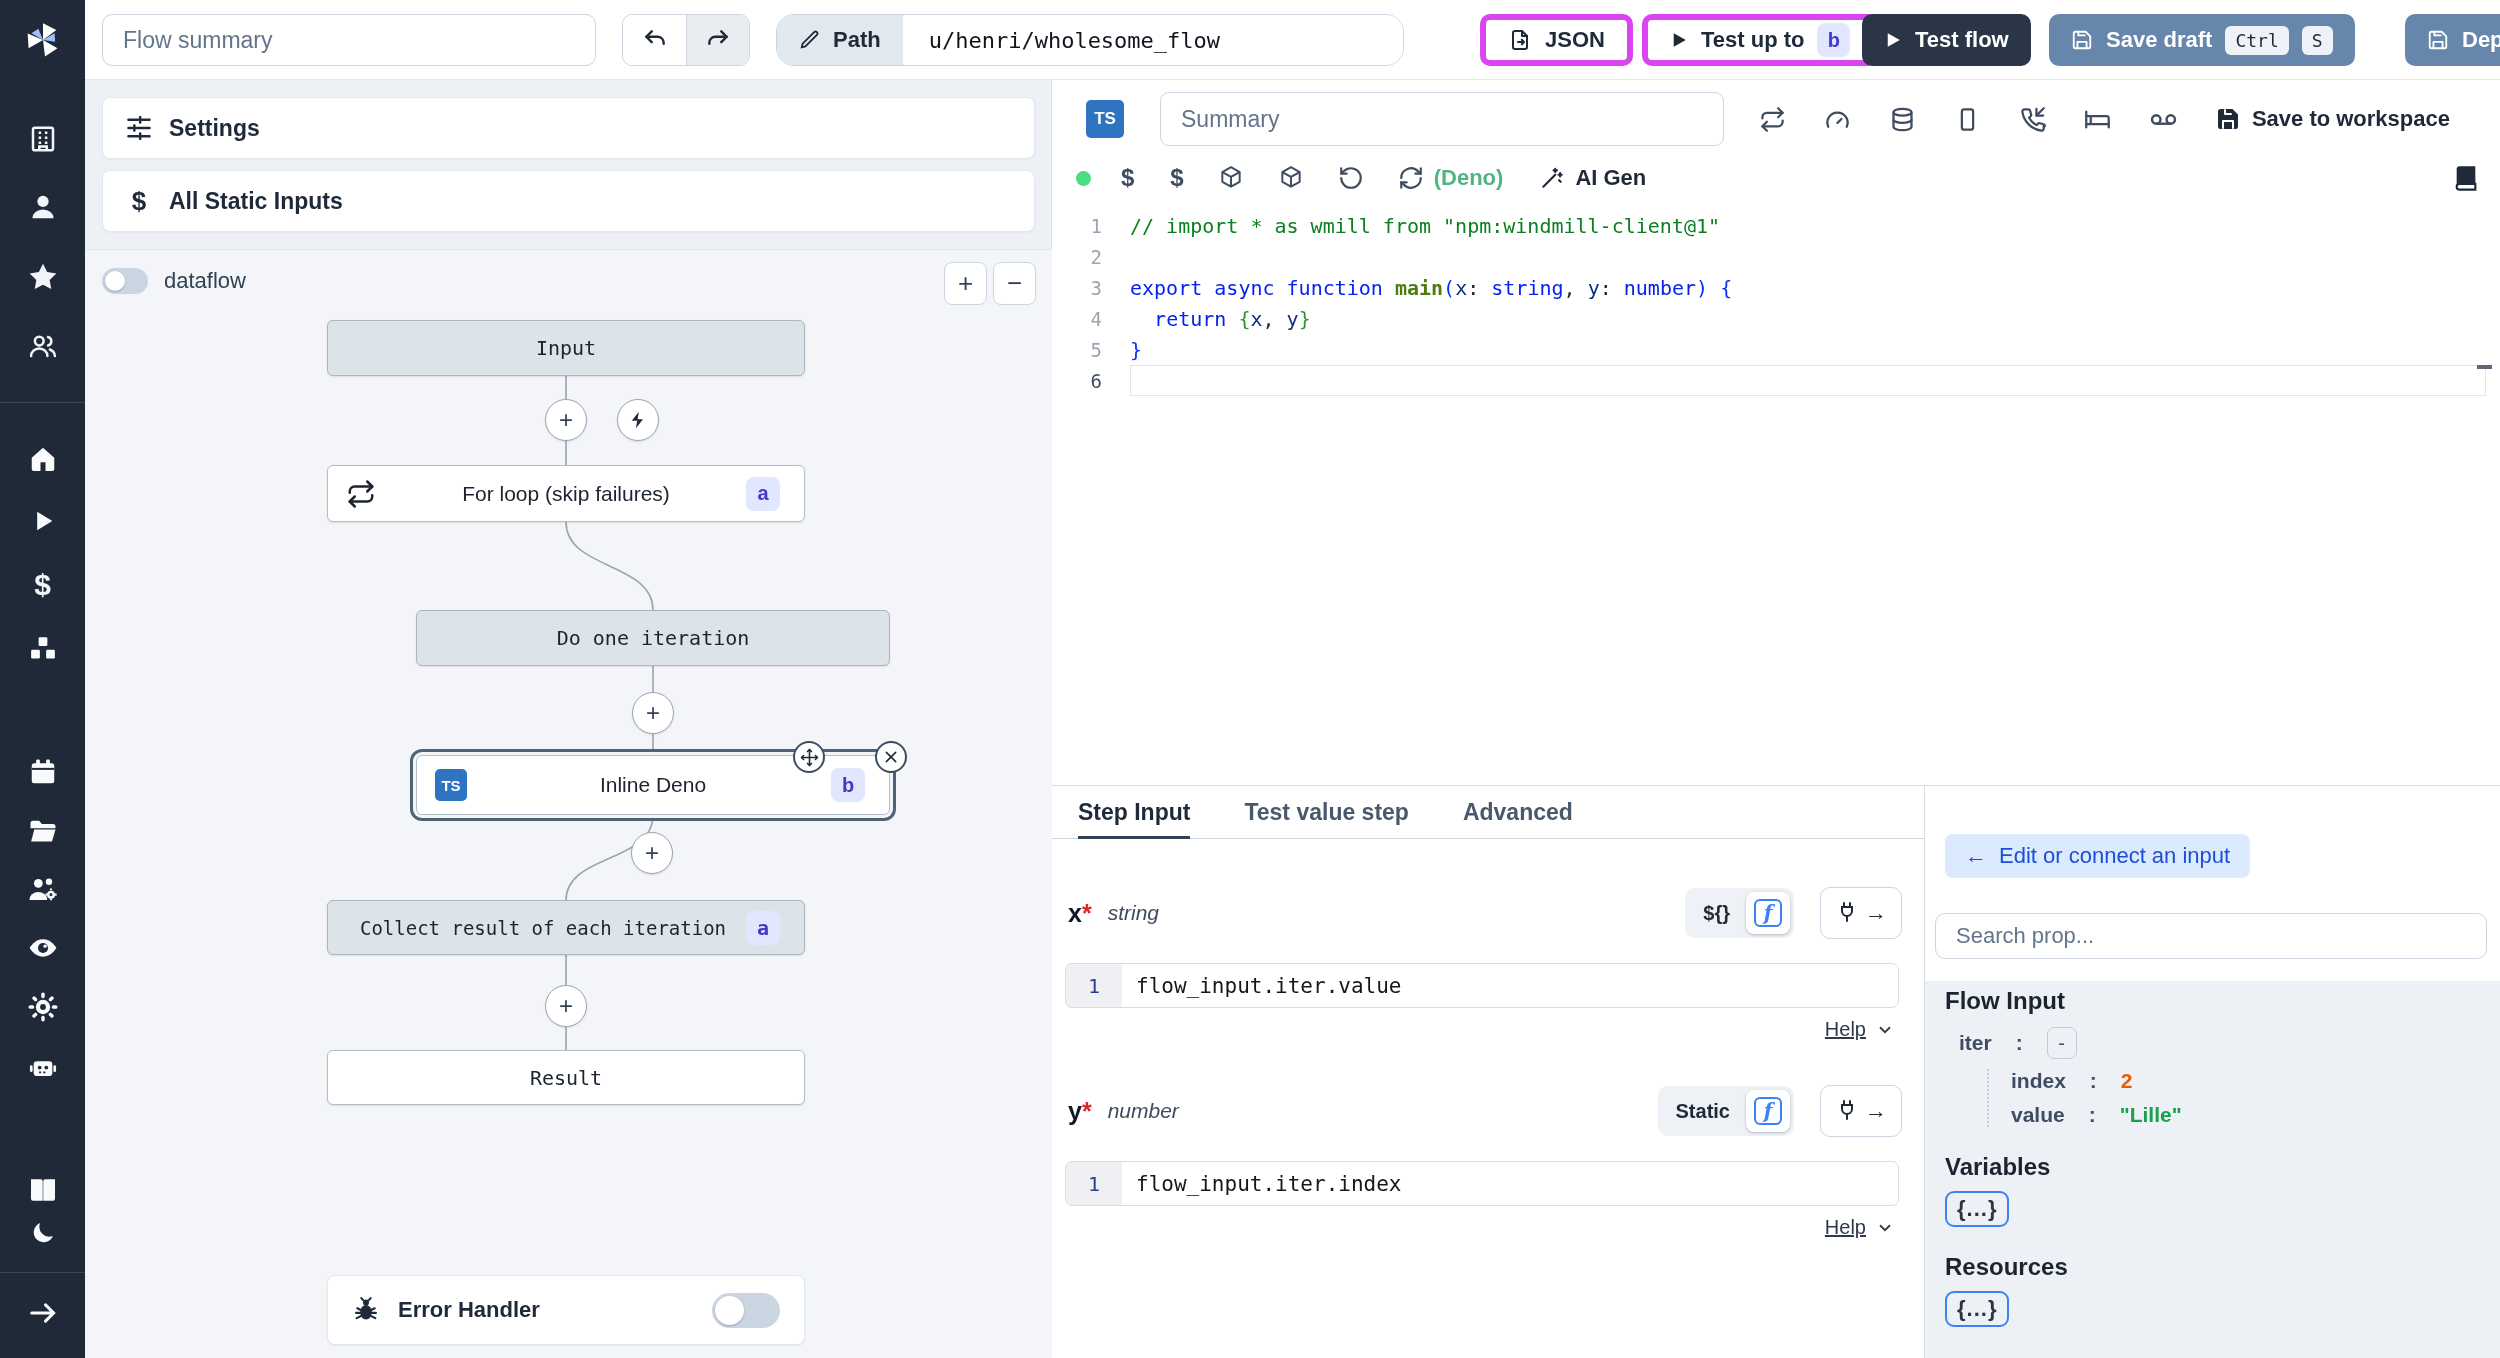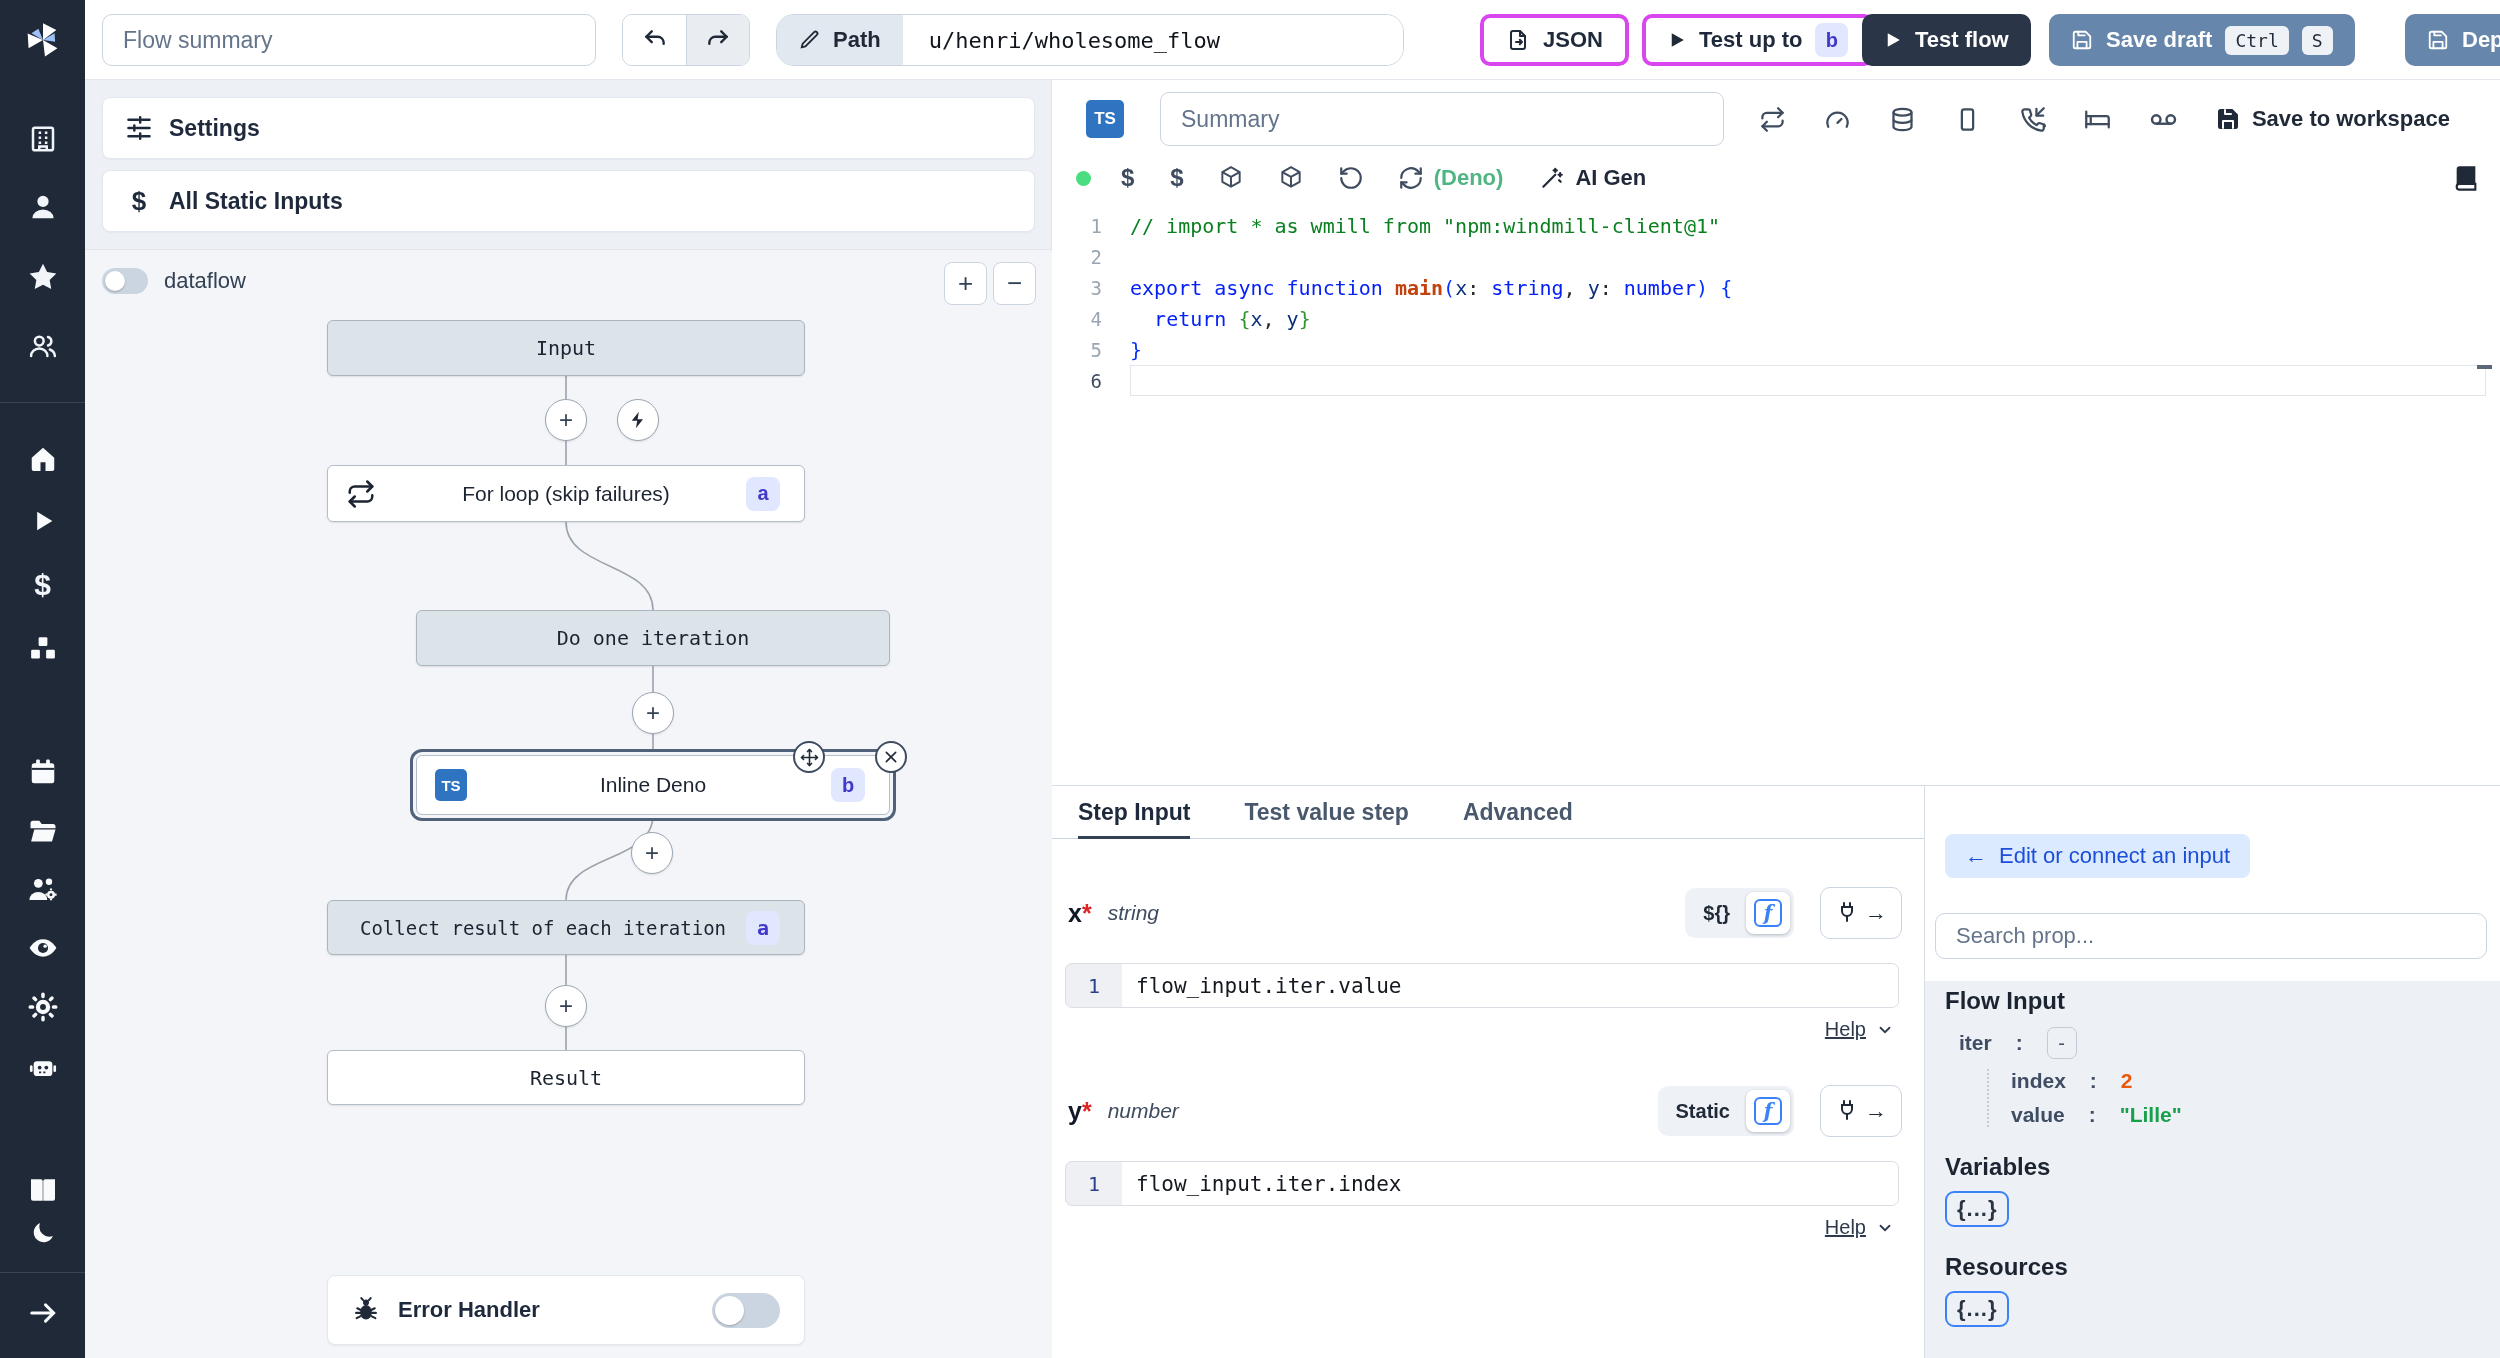--- a/index.html
+++ b/index.html
@@ -19,21 +19,21 @@
   .topbar { position:absolute; left:85px; top:0; width:2415px; height:80px; background:#fff; border-bottom:1px solid #e3e8ee; }
   .tb-abs { position:absolute; top:14px; height:52px; }
   .summary-input, .text-input { border:1px solid #cbd5e1; border-radius:10px; font-size:23px; color:#334155; padding:0 20px; background:#fff; font-family:"Liberation Sans",sans-serif; }
   .summary-input::placeholder, .text-input::placeholder { color:#64748b; }
   .undo-group { display:flex; border:1px solid #cbd5e1; border-radius:10px; overflow:hidden; }
   .undo-btn { width:63px; height:50px; display:flex; align-items:center; justify-content:center; background:#fff; cursor:pointer; }
   .undo-btn.pressed { background:#e9edf2; border-left:1px solid #cbd5e1; }
   .path-chip { display:flex; border:1px solid #cbd5e1; border-radius:18px; overflow:hidden; align-items:stretch; }
   .path-left { background:#e2e8f0; display:flex; align-items:center; gap:12px; padding:0 22px; font-size:22px; font-weight:700; color:#1f2937; }
   .path-right { background:#fff; display:flex; align-items:center; padding:0 26px; font-size:22px; color:#10151c; min-width:500px; }
-  .btn { height:52px; border:4px solid #d946ef; border-radius:10px; background:#fff; display:inline-flex; align-items:center; justify-content:center; gap:13px; font-size:22px; font-weight:600; color:#1e293b; padding:0 22px; cursor:pointer; }
+  .btn { height:52px; border:6px solid #d946ef; border-radius:10px; background:#fff; display:inline-flex; align-items:center; justify-content:center; gap:13px; font-size:22px; font-weight:600; color:#1e293b; padding:0 22px; cursor:pointer; }
   .btn.dark { background:#2b3548; color:#fff; border:none; }
   .btn.blue { background:#6786ab; color:#fff; border:none; }
   .kbd { background:#eef2f6; color:#1f2937; border-radius:6px; padding:4px 10px; font-family:"DejaVu Sans Mono",monospace; font-size:18px; font-weight:400; }
   .badge-step { min-width:33px; height:34px; background:#e0e7ff; color:#4338ca; font-weight:700; font-size:20px; border-radius:8px; display:inline-flex; align-items:center; justify-content:center; padding:0 8px; }
 
   
   .left-panel { position:absolute; left:85px; top:80px; width:967px; height:1278px; background:#edf0f4; border-right:1px solid #dde3ea; }
   .cards-zone { position:absolute; left:0; top:0; width:100%; height:170px; border-bottom:1px solid #e0e6ec; }
   .panel-card { position:absolute; left:17px; width:933px; height:62px; background:#fff; border:1px solid #e2e8f0; border-radius:8px; display:flex; align-items:center; gap:16px; padding:0 22px; font-size:23px; font-weight:700; color:#1e293b; cursor:pointer; box-shadow:0 1px 2px rgba(15,23,42,.04); }
   .graph-zone { position:absolute; left:0; top:170px; width:967px; height:1108px; background:#f3f5f8; overflow:hidden; }
@@ -63,21 +63,21 @@
   .ico-gap { margin-left:38px; }
   .deno { color:#4fb582; font-size:22px; font-weight:600; margin-left:10px; }
   .aigen { font-size:22px; font-weight:600; color:#1f2937; margin-left:10px; }
   .stw { display:flex; align-items:center; gap:12px; font-size:22px; font-weight:600; color:#1f2937; margin-left:38px; cursor:pointer; }
   .code-area { position:absolute; left:0; top:130px; width:1448px; }
   .code-line { display:flex; height:31px; align-items:center; font-family:"DejaVu Sans Mono",monospace; font-size:20px; }
   .code-line .ln { width:78px; text-align:right; padding-right:28px; color:#9aa5b4; flex:none; font-size:19px; }
   .code-line.active .ln { color:#3f4c5f; }
   .code-line .lc { flex:1; height:31px; display:flex; align-items:center; white-space:pre; margin-right:14px; }
   .code-line.active .lc { border:1px solid #e2e6ea; }
-  .tok-cmt { color:#0a8021; } .tok-kw { color:#0521f5; } .tok-fn { color:#c2410c; font-weight:700; }
+  .tok-cmt { color:#0a8021; } .tok-kw { color:#0521f5; } .tok-fn { color:#4d7c0f; font-weight:700; }
   .tok-vr { color:#0a2f7c; } .tok-pl { color:#24292e; } .tok-b1 { color:#0431fa; } .tok-b2 { color:#319331; }
   .scroll-tick { position:absolute; right:8px; top:285px; width:15px; height:4px; background:#5b6878; }
 
   
   .bottom { position:absolute; left:1052px; top:785px; width:1448px; height:573px; border-top:1px solid #d7dde4; background:#fff; }
   .step-panel { position:absolute; left:0; top:0; width:872px; height:573px; }
   .tabs { height:53px; border-bottom:1px solid #cbd5e1; display:flex; align-items:stretch; padding-left:26px; gap:54px; }
   .tab { display:flex; align-items:center; font-size:23px; font-weight:600; color:#49586c; cursor:pointer; position:relative; }
   .tab.active { color:#1e293b; }
   .tab.active::after { content:""; position:absolute; left:0; right:0; bottom:-1px; height:3px; background:#334155; }

